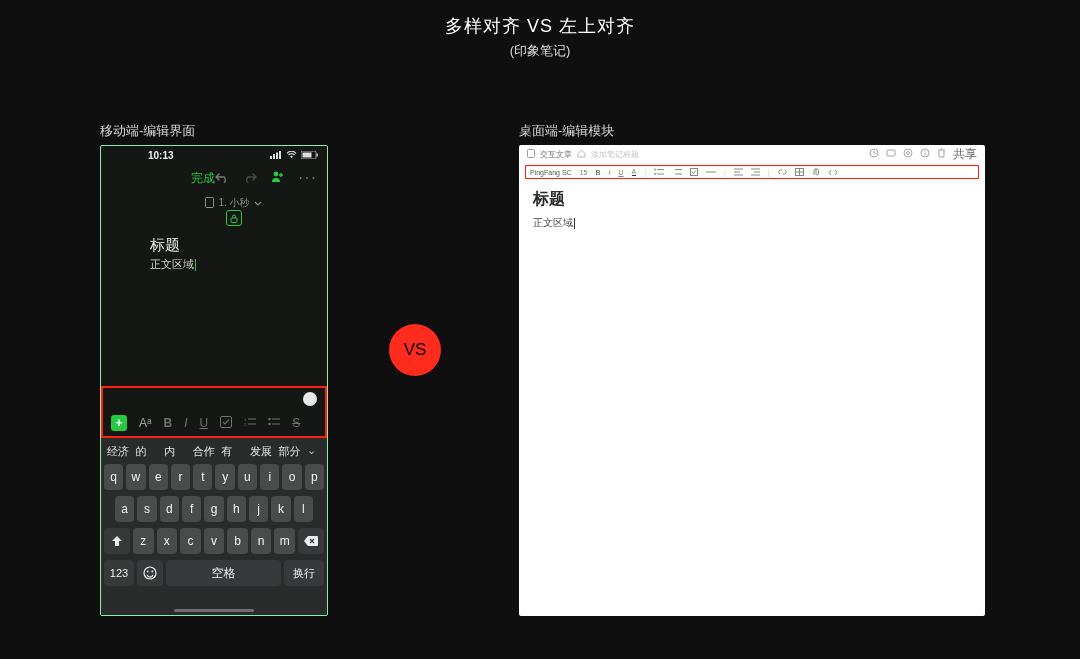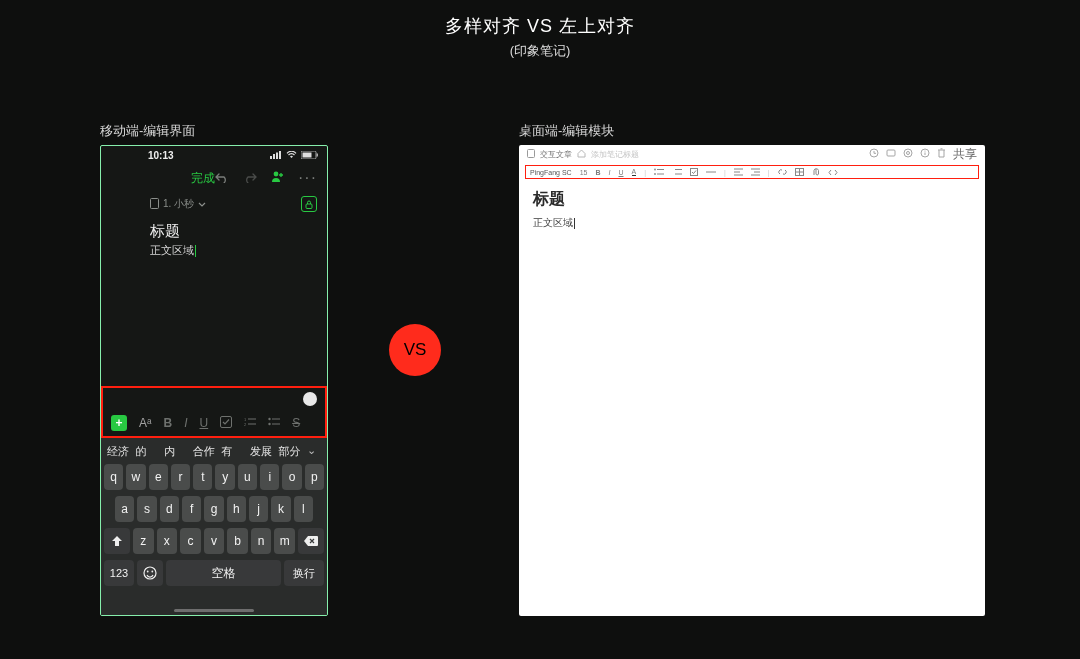--- a/index.html
+++ b/index.html
@@ -101,20 +101,21 @@
   }
   .action-icons { display: flex; gap: 14px; align-items: center; color:#7a7d7a;}
   .action-icons .person { color:#28c942;}
   .crumb-row {
     display: flex;
     align-items: center;
     justify-content: space-between;
     padding: 4px 10px;
     color: #8b8f8b;
     font-size: 10px;
+    flex-direction: column;
   }
   .crumb-left { display: flex; align-items: center; gap: 4px; }
   .lock-badge {
     width: 16px; height: 16px;
     border: 1px solid #28c942;
     color: #28c942;
     border-radius: 3px;
     display:flex; align-items:center; justify-content:center;
     font-size:9px;
   }

